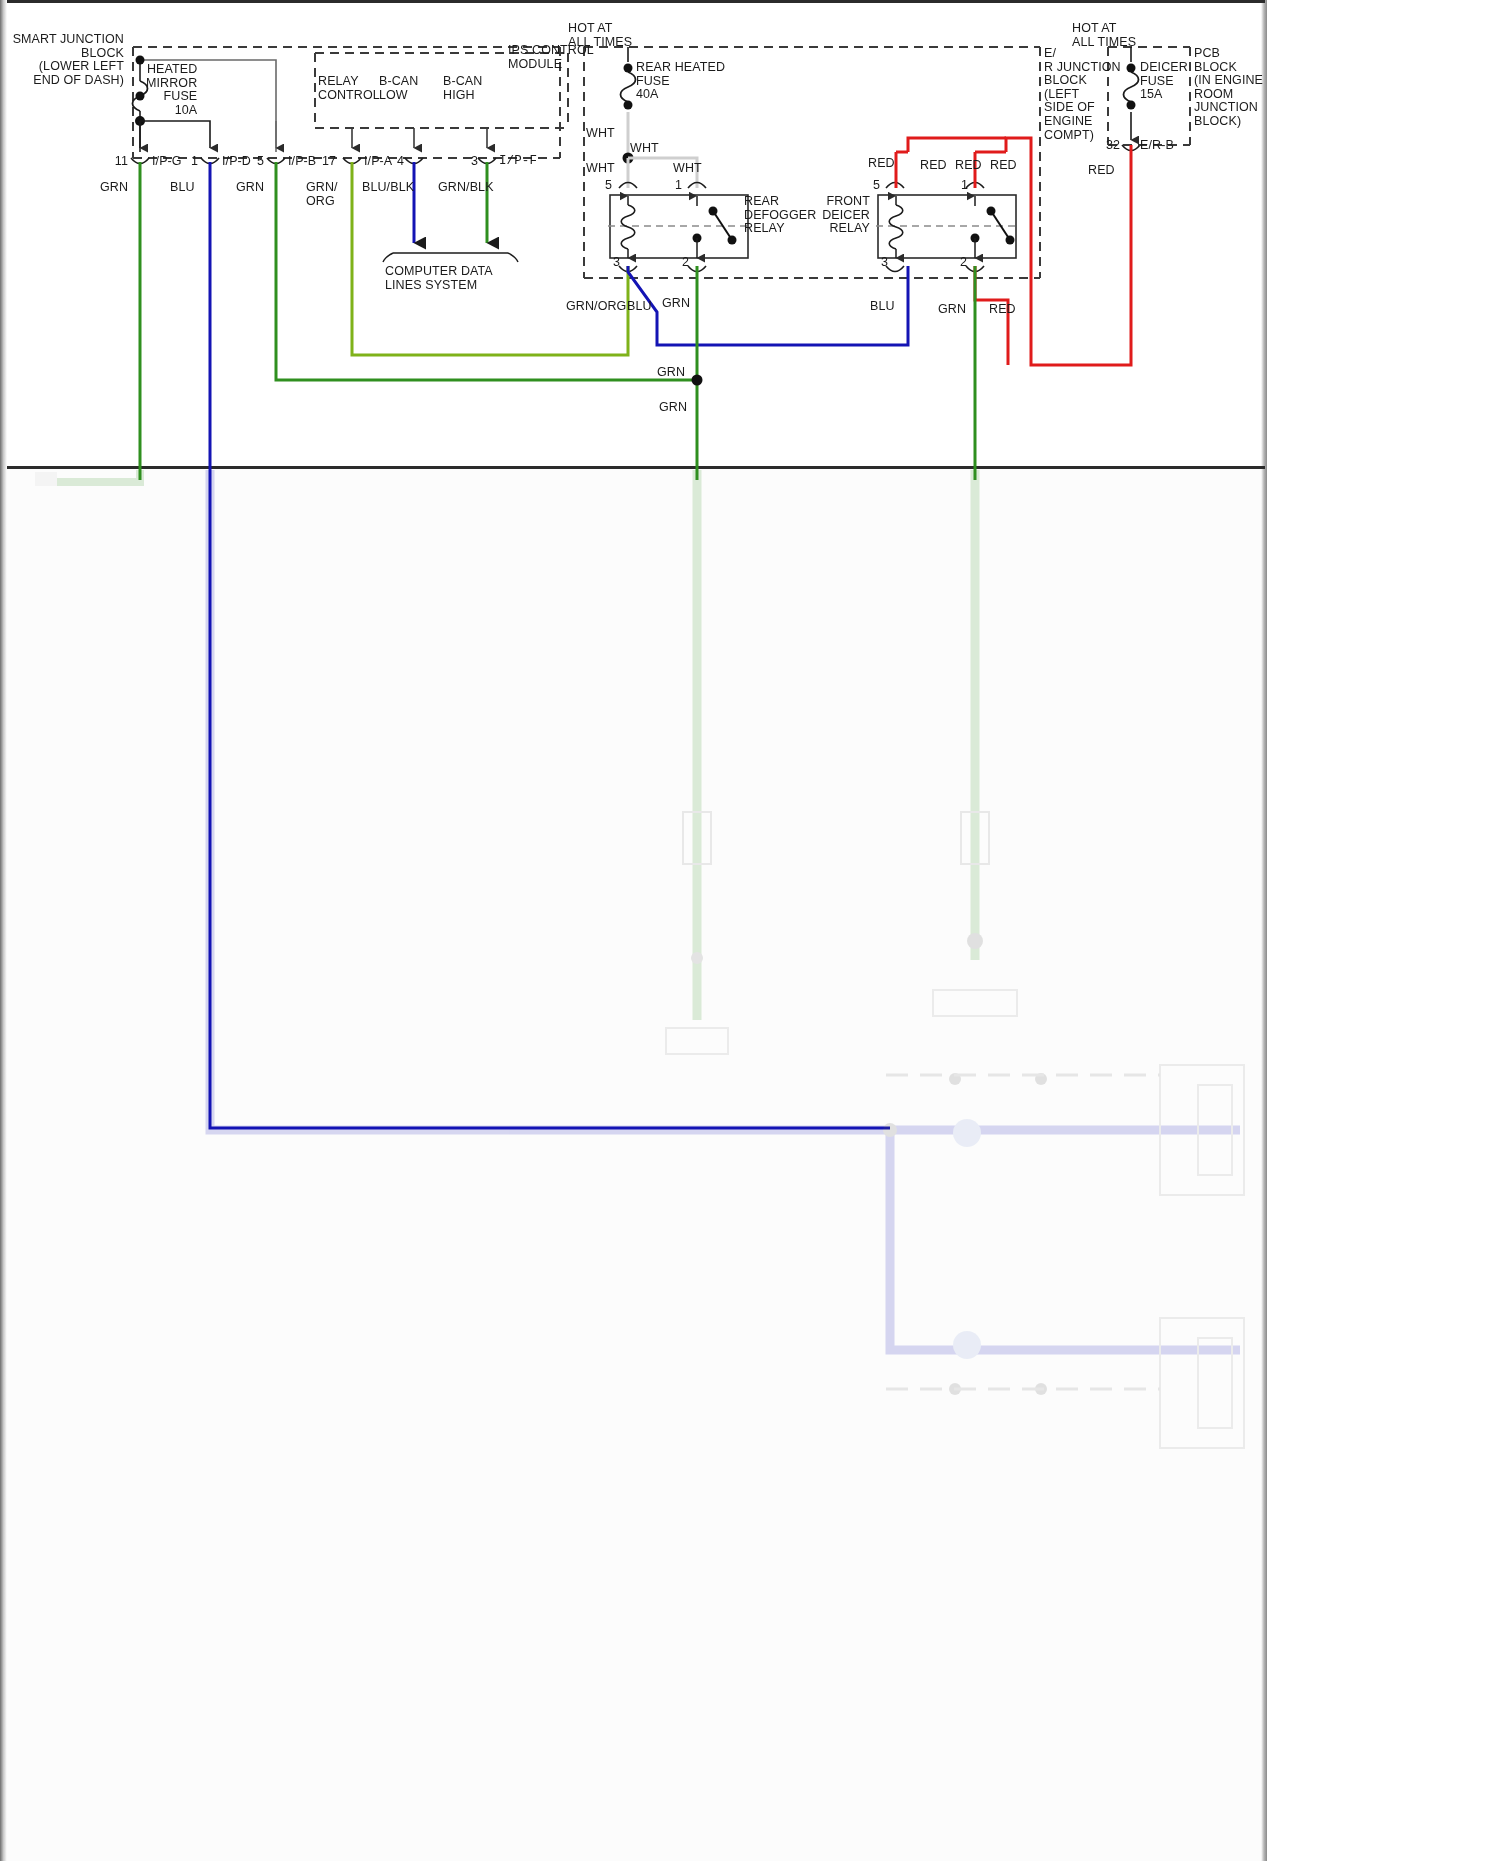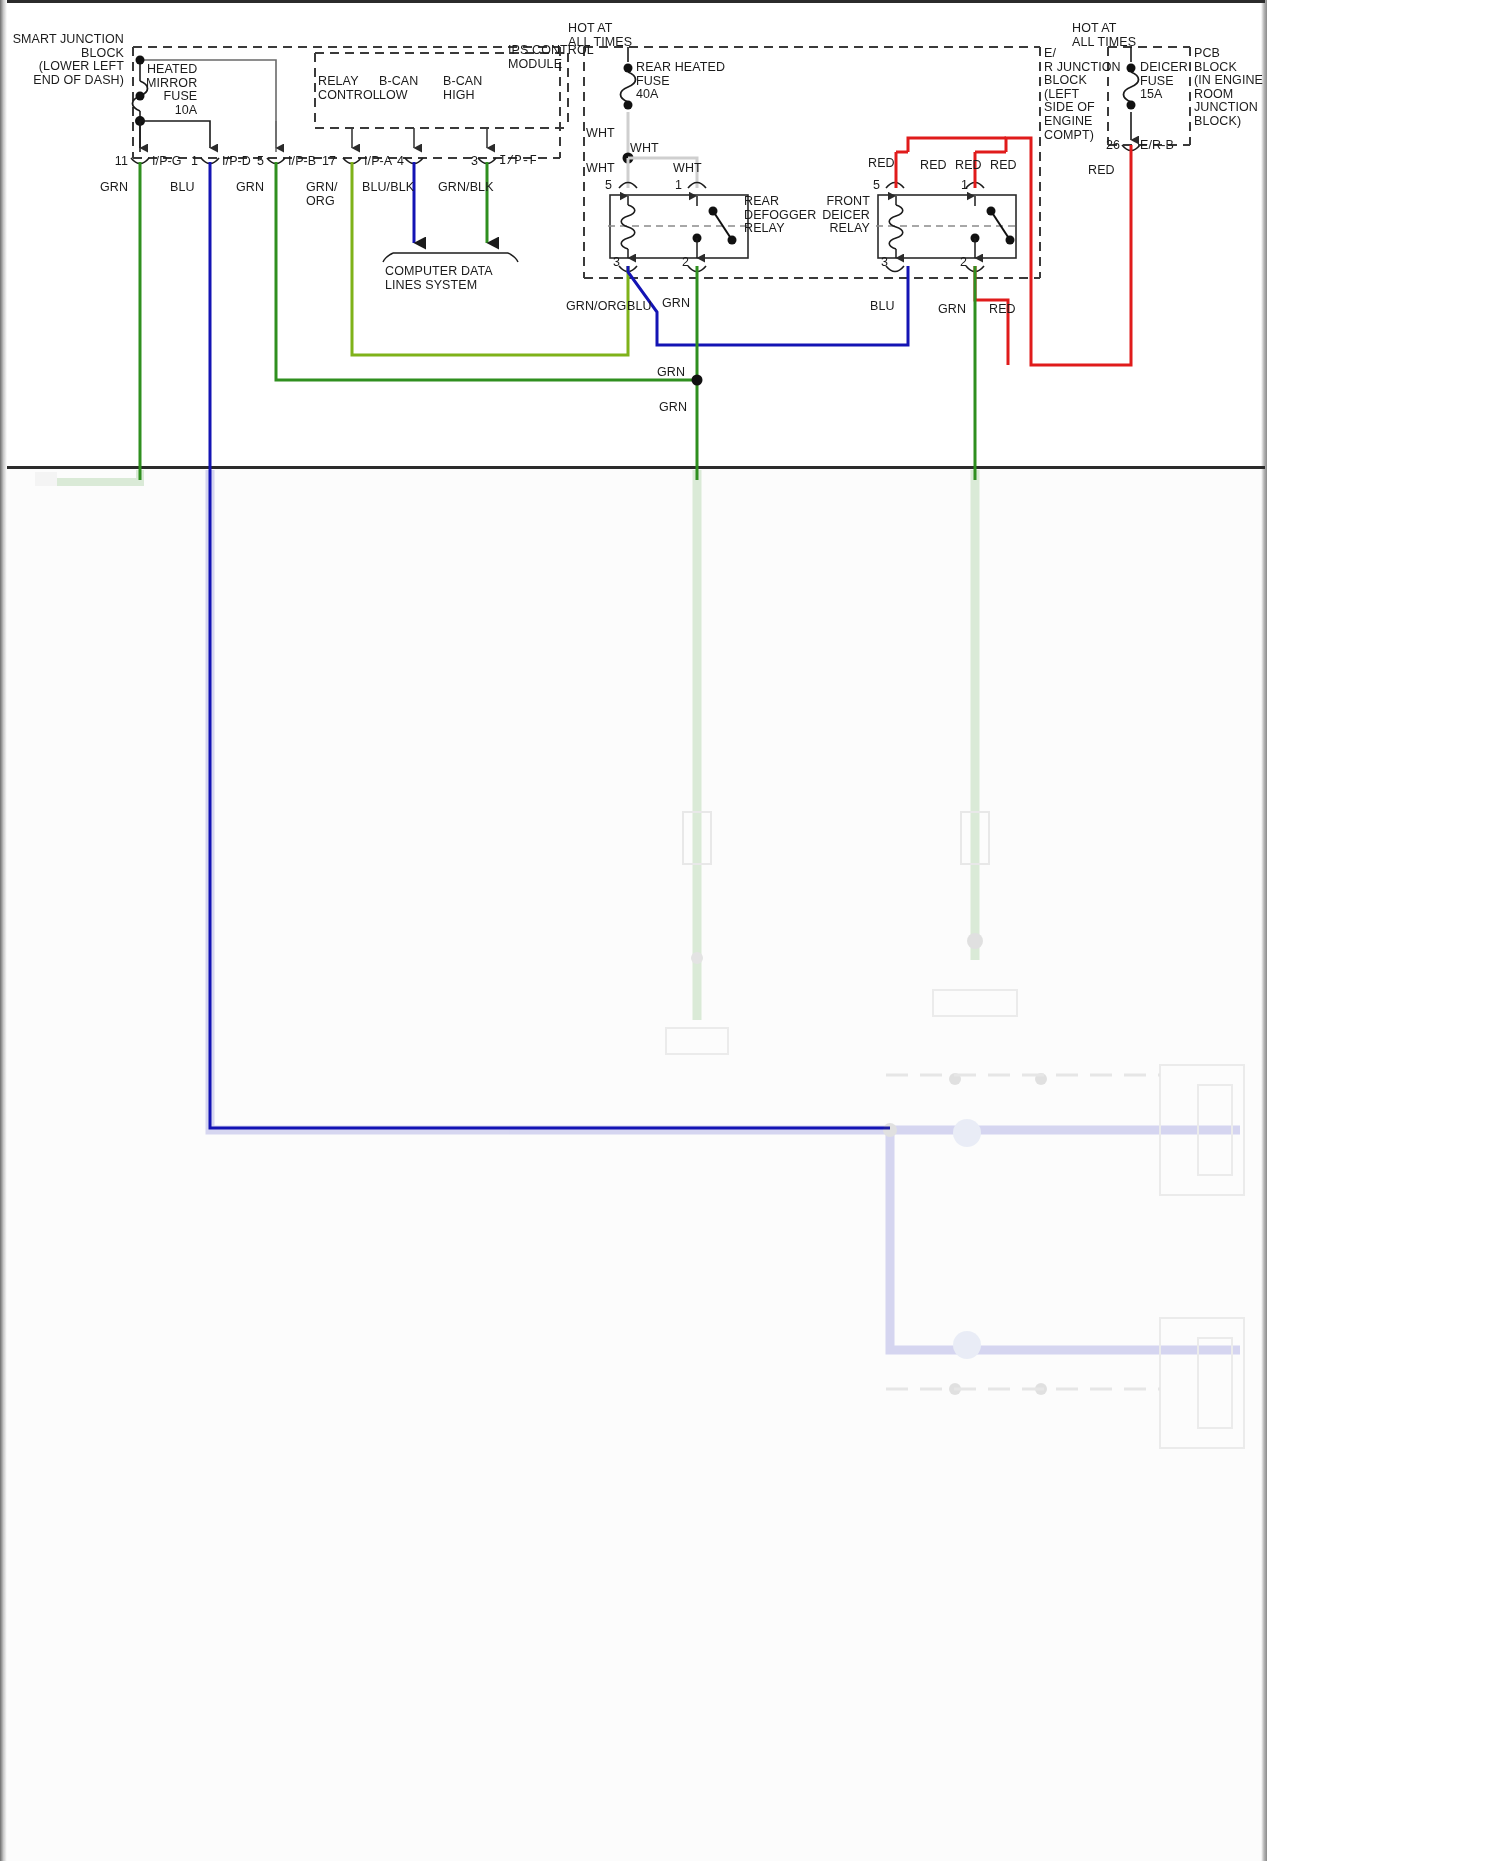--- a/index.html
+++ b/index.html
@@ -317,21 +317,21 @@
   <div class="lbl" style="left:152px; top:155px;">I/P-G</div>
   <div class="lbl r" style="left:170px; top:155px; width:28px;">1</div>
   <div class="lbl" style="left:222px; top:155px;">I/P-D</div>
   <div class="lbl r" style="left:236px; top:155px; width:28px;">5</div>
   <div class="lbl" style="left:288px; top:155px;">I/P-B</div>
   <div class="lbl r" style="left:308px; top:155px; width:28px;">17</div>
   <div class="lbl" style="left:364px; top:155px;">I/P-A</div>
   <div class="lbl r" style="left:376px; top:155px; width:28px;">4</div>
   <div class="lbl r" style="left:450px; top:155px; width:28px;">3</div>
   <div class="lbl" style="left:499px; top:155px;font-family:Liberation Mono, monospace;">I/P-F</div>
-  <div class="lbl r" style="left:1086px; top:139px; width:34px;">26</div>
+  <div class="lbl r" style="left:1086px; top:139px; width:34px;">32</div>
   <div class="lbl" style="left:1140px; top:139px;">E/R-B</div>
 
   <div class="lbl c" style="left:100px; top:181px; width:46px;">GRN</div>
   <div class="lbl c" style="left:170px; top:181px; width:46px;">BLU</div>
   <div class="lbl c" style="left:236px; top:181px; width:46px;">GRN</div>
   <div class="lbl c" style="left:306px; top:181px; width:46px;">GRN/
 ORG</div>
   <div class="lbl c" style="left:362px; top:181px; width:70px;">BLU/BLK</div>
   <div class="lbl c" style="left:438px; top:181px; width:70px;">GRN/BLK</div>
   <div class="lbl c" style="left:1088px; top:164px; width:52px;">RED</div>

